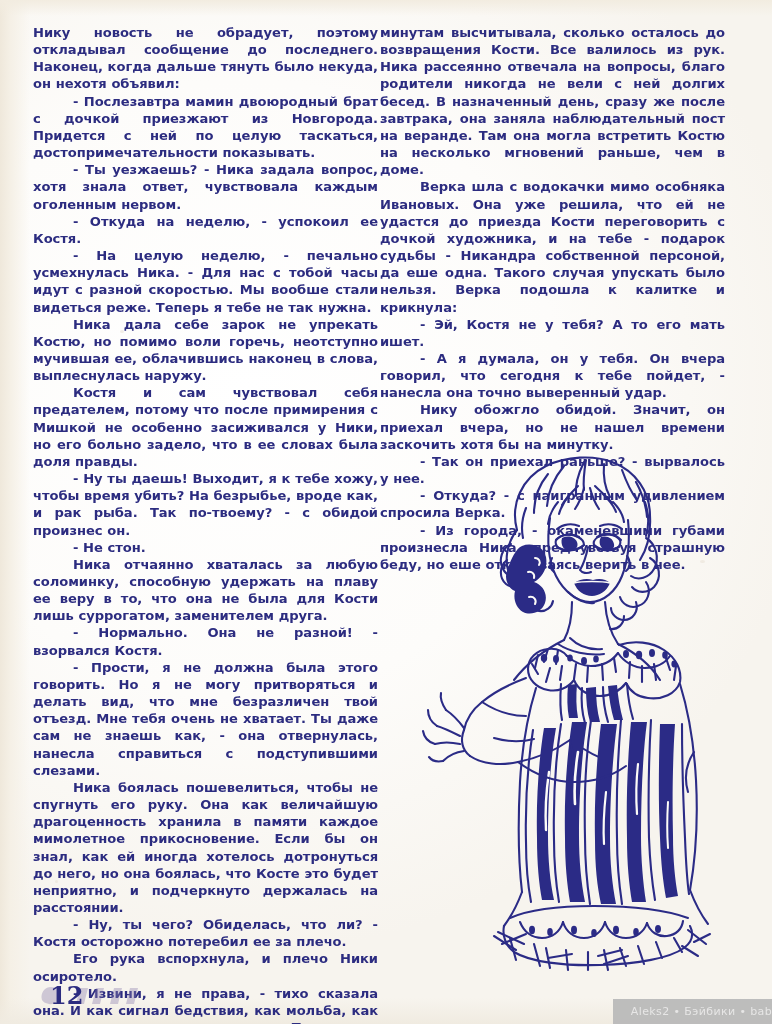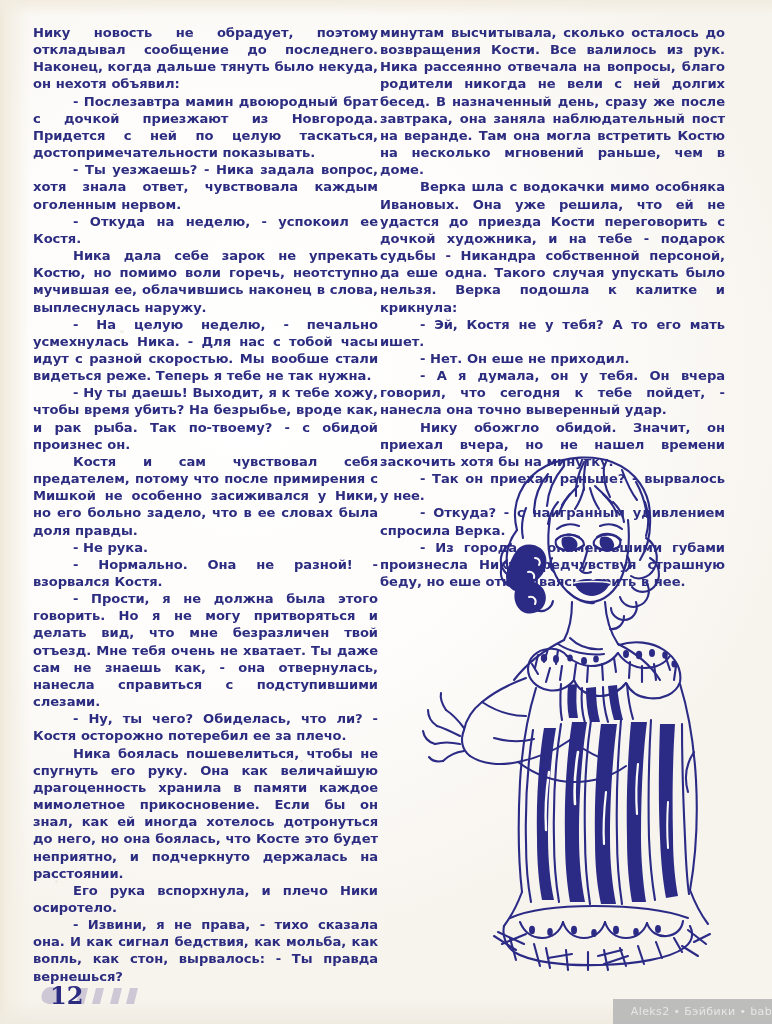--- a/index.html
+++ b/index.html
@@ -158,39 +158,39 @@
   <div class="paper-speck" style="left:700px;top:560px;width:5px;height:3px;"></div>
   <div class="paper-speck" style="left:55px;top:880px;width:3px;height:3px;"></div>
 
   <div class="columns">
 
     <div class="col col-left">
       <p class="noindent">Нику новость не обрадует, поэтому откладывал сообщение до последнего. Наконец, когда дальше тянуть было некуда, он нехотя объявил:</p>
       <p>- Послезавтра мамин двоюродный брат с дочкой приезжают из Новгорода. Придется с ней по целую таскаться, достопримечательности показывать.</p>
       <p>- Ты уезжаешь? - Ника задала вопрос, хотя знала ответ, чувствовала каждым оголенным нервом.</p>
       <p>- Откуда на неделю, - успокоил ее Костя.</p>
+      <p>- На целую неделю, - печально усмехнулась Ника. - Для нас с тобой часы идут с разной скоростью. Мы вообше стали видеться реже. Теперь я тебе не так нужна.</p>
       <p>Ника дала себе зарок не упрекать Костю, но помимо воли горечь, неотступно мучившая ее, облачившись наконец в слова, выплеснулась наружу.</p>
-      <p>- На целую неделю, - печально усмехнулась Ника. - Для нас с тобой часы идут с разной скоростью. Мы вообше стали видеться реже. Теперь я тебе не так нужна.</p>
+      <p>Костя и сам чувствовал себя предателем, потому что после примирения с Мишкой не особенно засиживался у Ники, но его больно задело, что в ее словах была доля правды.</p>
       <p>- Ну ты даешь! Выходит, я к тебе хожу, чтобы время убить? На безрыбье, вроде как, и рак рыба. Так по-твоему? - с обидой произнес он.</p>
-      <p>Костя и сам чувствовал себя предателем, потому что после примирения с Мишкой не особенно засиживался у Ники, но его больно задело, что в ее словах была доля правды.</p>
-      <p>- Не рука.</p>
+      <p>- Не стон.</p>
+      <p>Ника отчаянно хваталась за любую соломинку, способную удержать на плаву ее веру в то, что она не была для Кости лишь суррогатом, заменителем друга.</p>
       <p>- Нормально. Она не разной! - взорвался Костя.</p>
       <p>- Прости, я не должна была этого говорить. Но я не могу притворяться и делать вид, что мне безразличен твой отъезд. Мне тебя очень не хватает. Ты даже сам не знаешь как, - она отвернулась, нанесла справиться с подступившими слезами.</p>
+      <p>Ника боялась пошевелиться, чтобы не спугнуть его руку. Она как величайшую драгоценность хранила в памяти каждое мимолетное прикосновение. Если бы он знал, как ей иногда хотелось дотронуться до него, но она боялась, что Косте это будет неприятно, и подчеркнуто держалась на расстоянии.</p>
       <p>- Ну, ты чего? Обиделась, что ли? - Костя осторожно потеребил ее за плечо.</p>
-      <p>Ника боялась пошевелиться, чтобы не спугнуть его руку. Она как величайшую драгоценность хранила в памяти каждое мимолетное прикосновение. Если бы он знал, как ей иногда хотелось дотронуться до него, но она боялась, что Косте это будет неприятно, и подчеркнуто держалась на расстоянии.</p>
       <p>Его рука вспорхнула, и плечо Ники осиротело.</p>
       <p>- Извини, я не права, - тихо сказала она. И как сигнал бедствия, как мольба, как вопль, как стон, вырвалось: - Ты правда вернешься?</p>
 
     </div>
 
     <div class="col col-right">
       <p class="noindent">минутам высчитывала, сколько осталось до возвращения Кости. Все валилось из рук. Ника рассеянно отвечала на вопросы, благо родители никогда не вели с ней долгих бесед. В назначенный день, сразу же после завтрака, она заняла наблюдательный пост на веранде. Там она могла встретить Костю на несколько мгновений раньше, чем в доме.</p>
       <p>Верка шла с водокачки мимо особняка Ивановых. Она уже решила, что ей не удастся до приезда Кости переговорить с дочкой художника, и на тебе - подарок судьбы - Никандра собственной персоной, да еше одна. Такого случая упускать было нельзя. Верка подошла к калитке и крикнула:</p>
       <p>- Эй, Костя не у тебя? А то его мать ишет.</p>
-      <p>- Нет. Он еше не приходил.</p>
       <p>- А я думала, он у тебя. Он вчера говорил, что сегодня к тебе пойдет, - нанесла она точно выверенный удар.</p>
       <p>Нику обожгло обидой. Значит, он приехал вчера, но не нашел времени заскочить хотя бы на минутку.</p>
       <p>- Так он приехал раньше? - вырвалось у нее.</p>
       <p>- Откуда? - с наигранным удивлением спросила Верка.</p>
       <p>- Из города, - окаменевшими губами произнесла Ника, предчувствуя страшную беду, но еше отказываясь верить в нее.</p>
     </div>
   </div>
 
   <div class="illustration">
     <svg viewBox="0 0 374 560" xmlns="http://www.w3.org/2000/svg">

